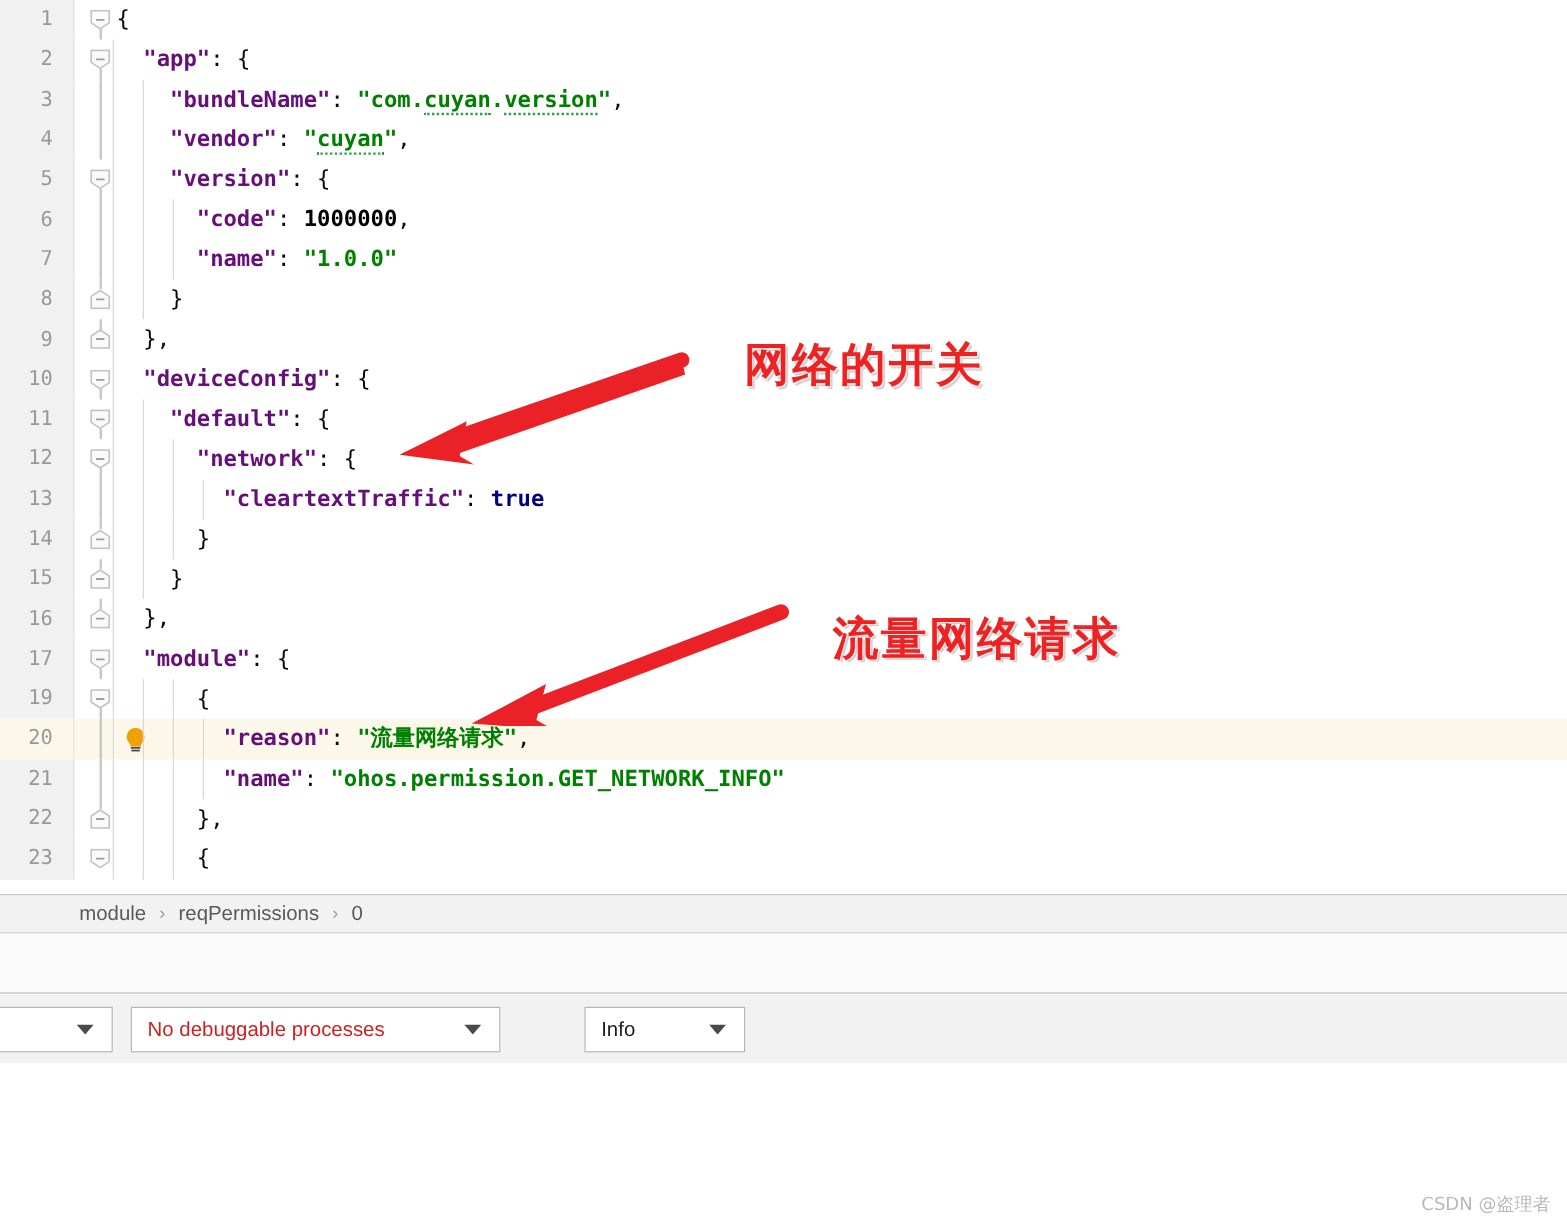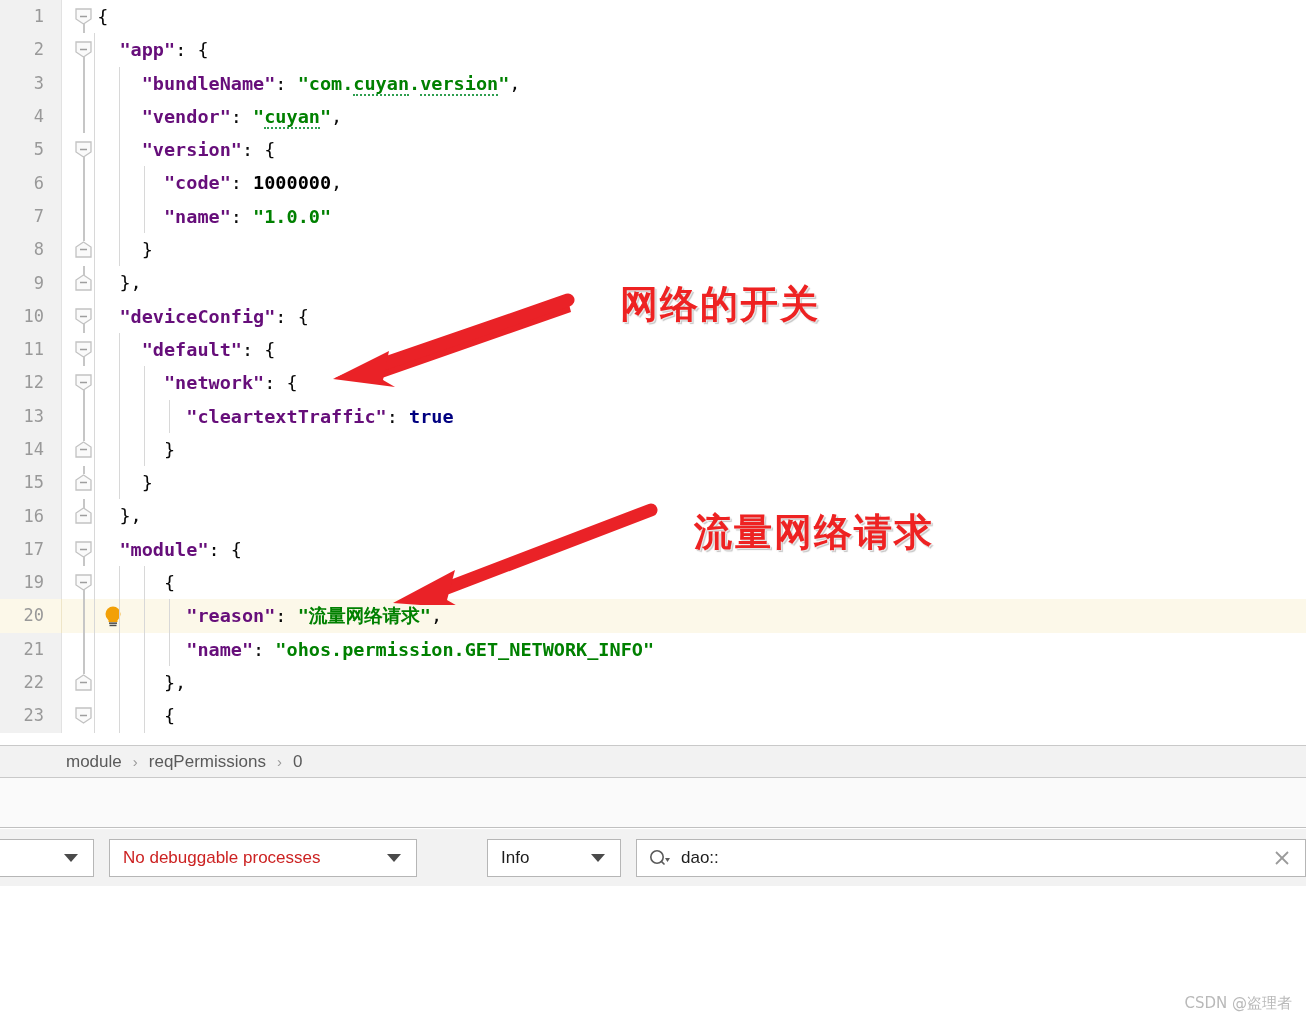--- a/index.html
+++ b/index.html
@@ -664,33 +664,17 @@
   <div class="combo" id="combo-process">
     <span class="lbl">No debuggable processes</span>
     <span class="caret"></span>
   </div>
 
   <div class="combo" id="combo-level">
     <span class="lbl">Info</span>
     <span class="caret"></span>
   </div>
 
-  <div id="searchbox">
-    <span class="sicon">
-      <svg width="22" height="18" viewBox="0 0 22 18">
-        <circle cx="8" cy="8" r="6.2" fill="none" stroke="#5a5a5a" stroke-width="1.6"></circle>
-        <line x1="12.6" y1="12.6" x2="15.5" y2="15.5" stroke="#5a5a5a" stroke-width="1.6"></line>
-        <path d="M 16 9 L 21 9 L 18.5 13 Z" fill="#5a5a5a"></path>
-      </svg>
-    </span>
-    <span class="sval">dao::</span>
-    <span class="closex">
-      <svg width="18" height="18" viewBox="0 0 18 18">
-        <line x1="3" y1="3" x2="15" y2="15" stroke="#9a9a9a" stroke-width="1.8"></line>
-        <line x1="15" y1="3" x2="3" y2="15" stroke="#9a9a9a" stroke-width="1.8"></line>
-      </svg>
-    </span>
-  </div>
 </div>
 
 <div id="bottomarea">
   <div id="watermark">CSDN @盗理者</div>
 </div>
 
 </body></html>

